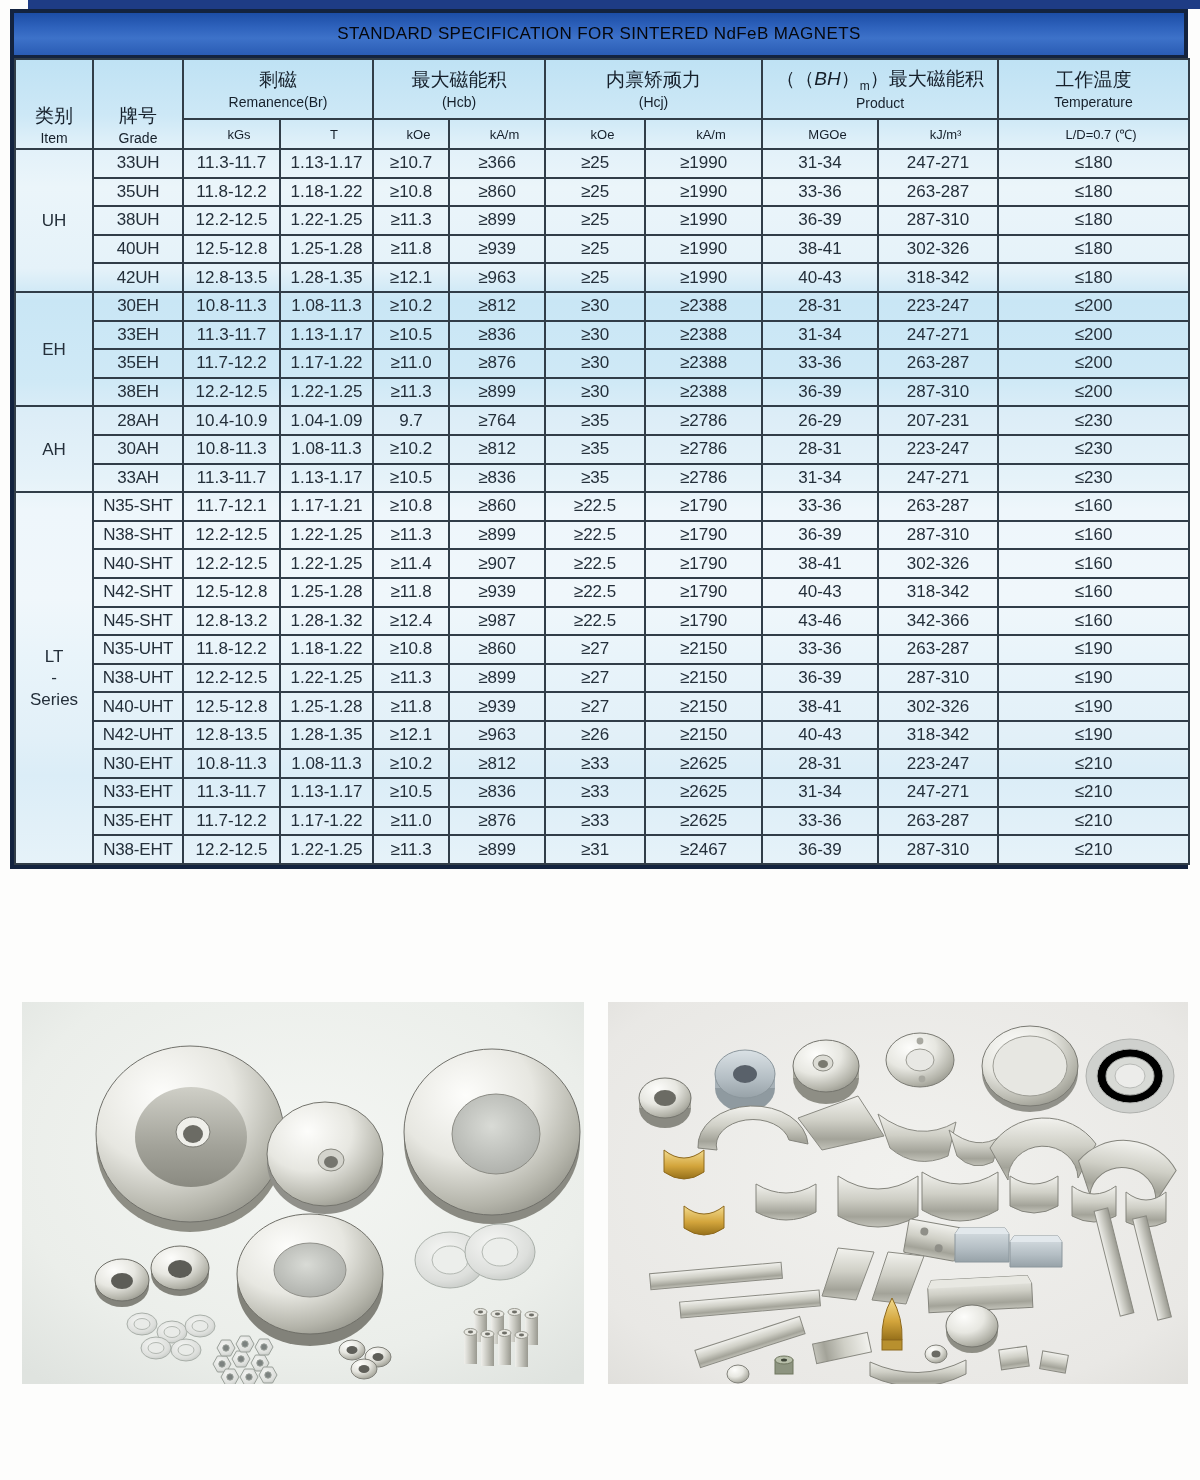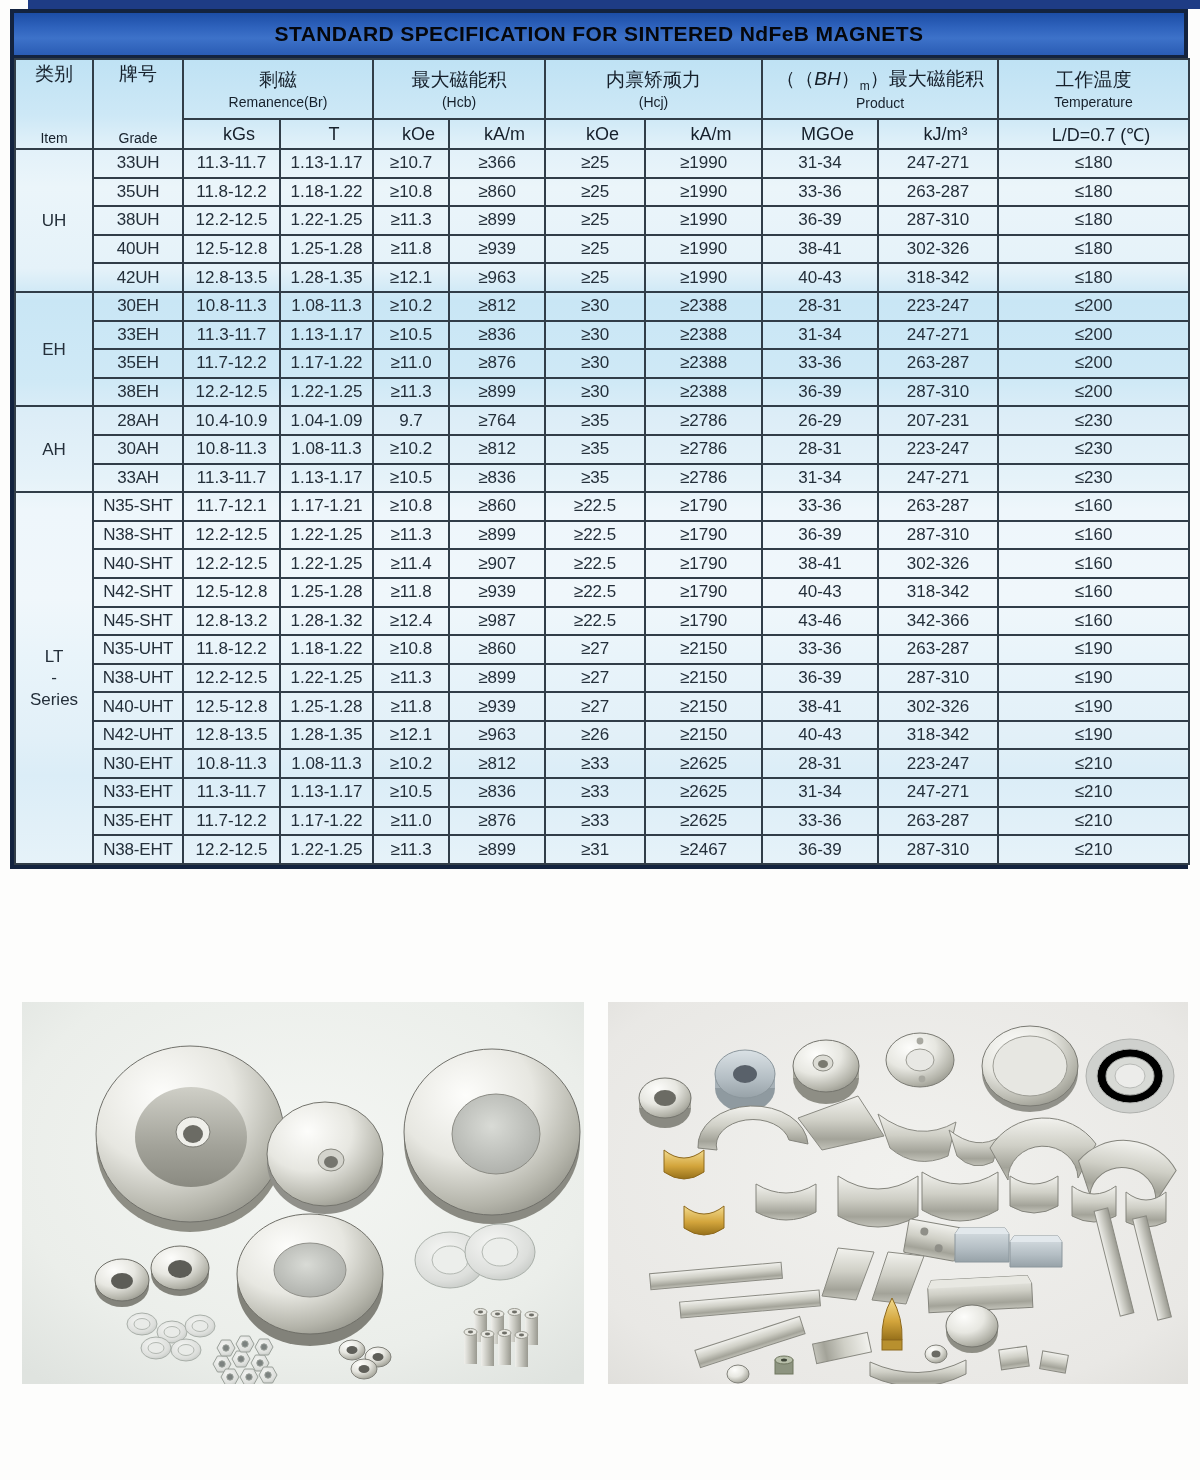--- a/index.html
+++ b/index.html
@@ -11,44 +11,44 @@
   }
   .top-strip{position:absolute;top:0;left:28px;width:1172px;height:9px;background:#1e3c85;}
   .frame{
     position:absolute;left:10px;top:9px;width:1178px;
     border:4px solid #13233f;box-sizing:border-box;background:#e7f2f9;
   }
   .title-bar{
     height:42px;display:flex;align-items:center;justify-content:center;
     background:linear-gradient(180deg,#1c4da6 0%,#2f63bd 35%,#3d72c9 60%,#2a5cb4 100%);
     border-bottom:3px solid #13233f;
-    font-size:21px;font-weight:bold;color:#05070c;letter-spacing:.4px;
+    font-size:17px;font-weight:normal;color:#05070c;letter-spacing:.4px;
   }
   table.spec{
     width:100%;border-collapse:collapse;table-layout:fixed;
     background:linear-gradient(180deg,
       #bfe2f4 0%, #cde8f6 7%, #e2f1f9 11%,
       #ebf5fa 16%, #e5f2f9 26%,
       #c9e6f5 30%, #cfe9f6 40%,
       #dcedf7 44%, #e5f2f9 52%,
       #eef6fb 56%, #f0f7fb 67%,
       #e9f4fa 74%, #e2f0f8 84%,
       #dbedf7 89%, #e6f2f9 100%);
   }
   .spec th,.spec td{
     border:2px solid #313d48;text-align:center;vertical-align:middle;
     padding:0 1px;font-weight:normal;overflow:hidden;white-space:nowrap;
   }
   .spec thead th{color:#16202b;}
   .hdr-cn{font-size:19px;line-height:1.35;}
   .hdr-en{font-size:14px;line-height:1.3;}
   .spec .h1 th{height:58px;}
-  .spec .h2 th{height:28px;font-size:18px;padding-left:16px;}
+  .spec .h2 th{height:28px;font-size:13px;padding-left:16px;}
   .span2{height:90px;}
-  .span2 .stack{display:flex;flex-direction:column;justify-content:space-between;height:86px;}
+  .span2 .stack{display:flex;flex-direction:column;justify-content:flex-end;height:86px;}
   .sub-m{font-size:12px;}
   .ital{font-style:italic;}
   .spec tbody td{height:26.6px;font-size:17px;color:#242f3a;}
   .item-cell{font-size:18px;line-height:1.25;border-radius:14px;}
   .grade-cell{font-size:17px;letter-spacing:-0.2px;border-radius:13px;}
   .photos{position:absolute;top:1002px;left:0;width:1200px;height:382px;}
   .photo{position:absolute;top:0;height:382px;}
   .photo-left{left:22px;width:562px;}
   .photo-right{left:608px;width:580px;}
   svg{display:block;}

